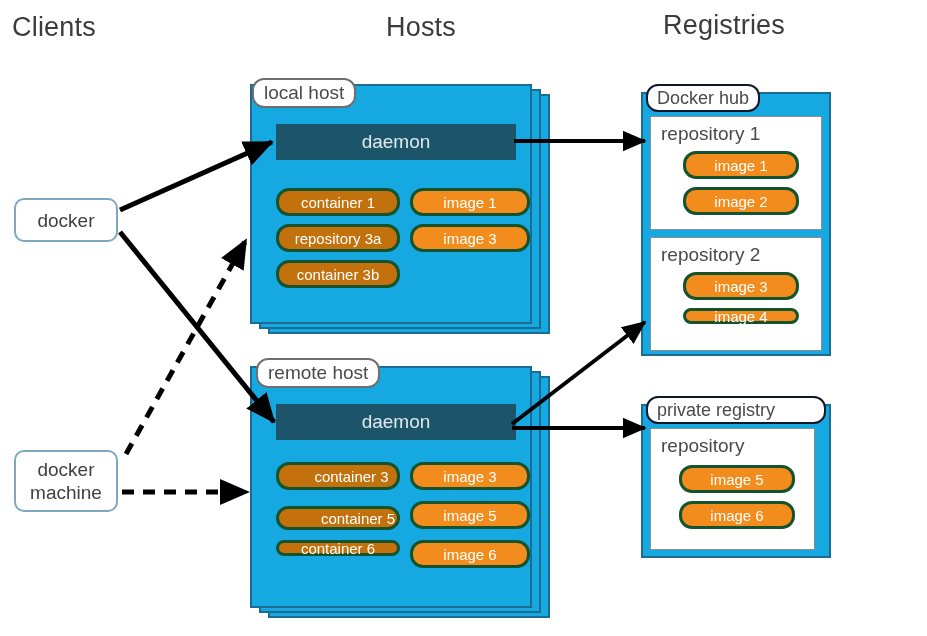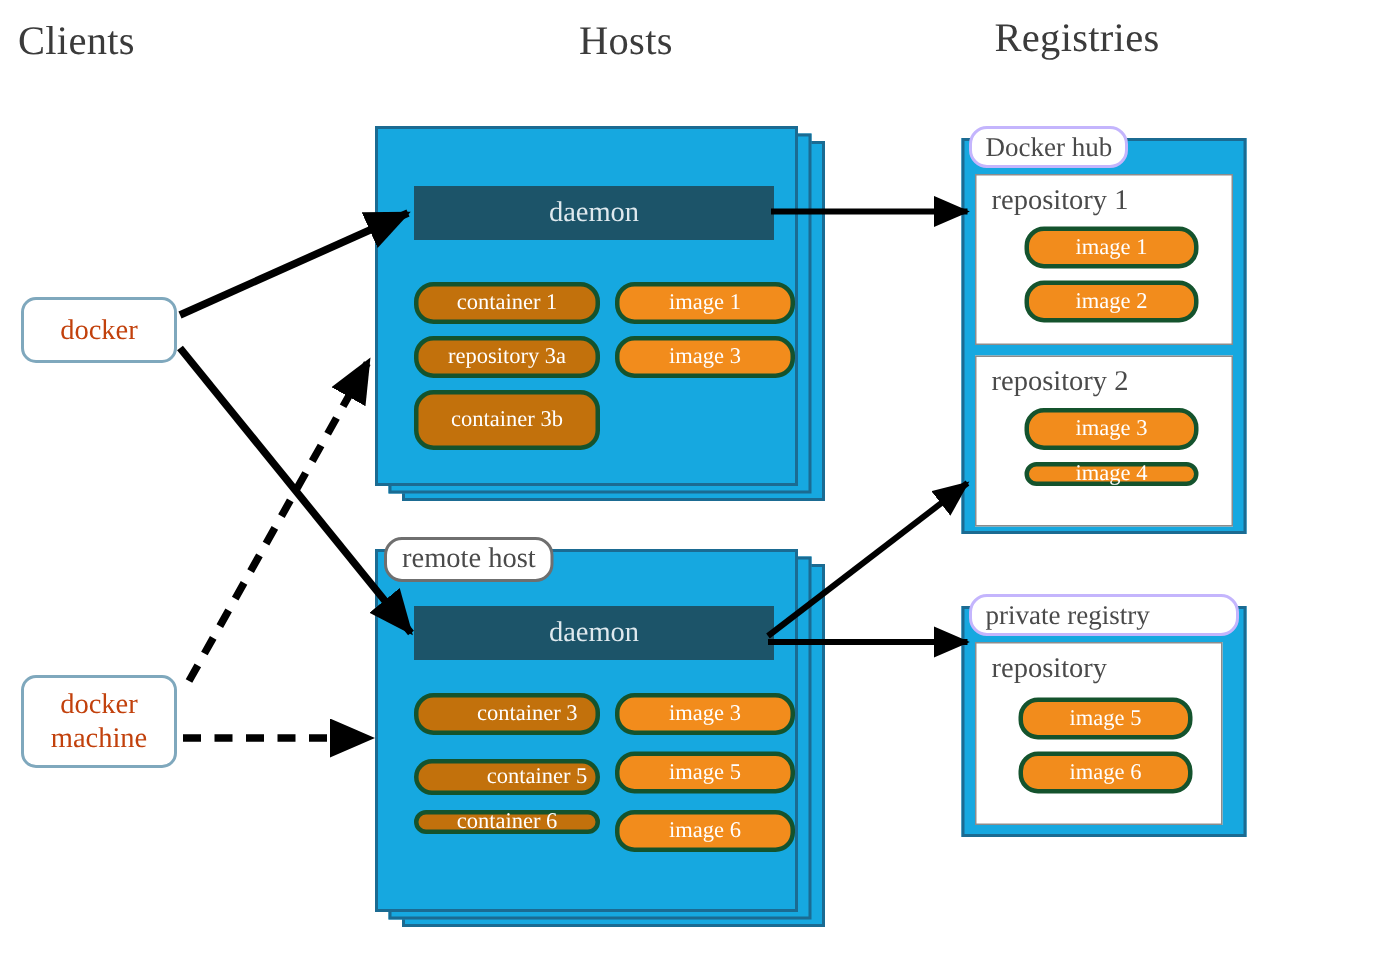--- a/index.html
+++ b/index.html
@@ -10,21 +10,20 @@
   }
   body {
     font-family: "Liberation Sans", sans-serif;
   }
   #stage {
     position: relative;
     width: 927px;
     height: 636px;
     background: #ffffff;
     overflow: hidden;
-    font-family: Liberation Serif, serif;
   }
 
   
   .col-head {
     position: absolute;
     font-size: 27px;
     color: #3b3b3b;
     font-weight: 400;
     letter-spacing: .2px;
     white-space: nowrap;
@@ -37,21 +36,21 @@
   .client-box {
     position: absolute;
     box-sizing: border-box;
     background: #ffffff;
     border: 2px solid #7fa8bd;
     border-radius: 10px;
     display: flex;
     flex-direction: column;
     align-items: center;
     justify-content: center;
-    color: #c2410c;
+    color: #404040;
     font-size: 19px;
     line-height: 23px;
     z-index: 40;
   }
   #client-docker        { left: 14px; top: 198px; width: 104px; height: 44px; }
   #client-docker-machine{ left: 14px; top: 450px; width: 104px; height: 62px; }
 
   
   .host-stack { position: absolute; }
   .host-layer {
@@ -113,21 +112,21 @@
   .registry-box {
     position: absolute;
     box-sizing: border-box;
     background: #16a8e0;
     border: 2px solid #1b6b92;
   }
   .registry-label {
     position: absolute;
     box-sizing: border-box;
     background: #ffffff;
-    border: 2px solid #c4b5fd;
+    border: 2px solid #0f172a;
     border-radius: 12px;
     color: #4a4a4a;
     font-size: 18px;
     display: flex;
     align-items: center;
     padding: 0 9px;
     height: 28px;
     z-index: 30;
     white-space: nowrap;
   }
@@ -168,25 +167,26 @@
 
   <div class="host-stack" id="stack-local" style="left:250px; top:84px; width:300px; height:250px;">
     <div class="host-layer" style="left:18px; top:10px; width:282px; height:240px;"></div>
     <div class="host-layer" style="left:9px;  top:5px;  width:282px; height:240px;"></div>
     <div class="host-front" style="width:282px; height:240px;"></div>
 
     <div class="daemon-bar" style="left:26px; top:40px; width:240px; height:36px;">daemon</div>
 
     <div class="pill pill-container" style="left:26px;  top:104px; width:124px; height:28px;">container 1</div>
     <div class="pill pill-container" style="left:26px;  top:140px; width:124px; height:28px;">repository 3a</div>
-    <div class="pill pill-container" style="left:26px;  top:176px; width:124px; height:40px;">container 3b</div>
+    <div class="pill pill-container" style="left:26px;  top:176px; width:124px; height:28px;">container 3b</div>
 
     <div class="pill pill-image" style="left:160px; top:104px; width:120px; height:28px;">image 1</div>
     <div class="pill pill-image" style="left:160px; top:140px; width:120px; height:28px;">image 3</div>
   </div>
+  <div class="host-label" style="left:252px; top:78px;">local host</div>
 
   <div class="host-stack" id="stack-remote" style="left:250px; top:366px; width:310px; height:258px;">
     <div class="host-layer" style="left:18px; top:10px; width:282px; height:242px;"></div>
     <div class="host-layer" style="left:9px;  top:5px;  width:282px; height:242px;"></div>
     <div class="host-front" style="width:282px; height:242px;"></div>
 
     <div class="daemon-bar" style="left:26px; top:38px; width:240px; height:36px;">daemon</div>
 
     <div class="pill pill-container" style="left:26px;  top:96px;  width:124px; height:28px;padding-left:27px;">container 3</div>
     <div class="pill pill-container" style="left:26px;  top:140px; width:124px; height:24px;padding-left:40px;">container 5</div>

